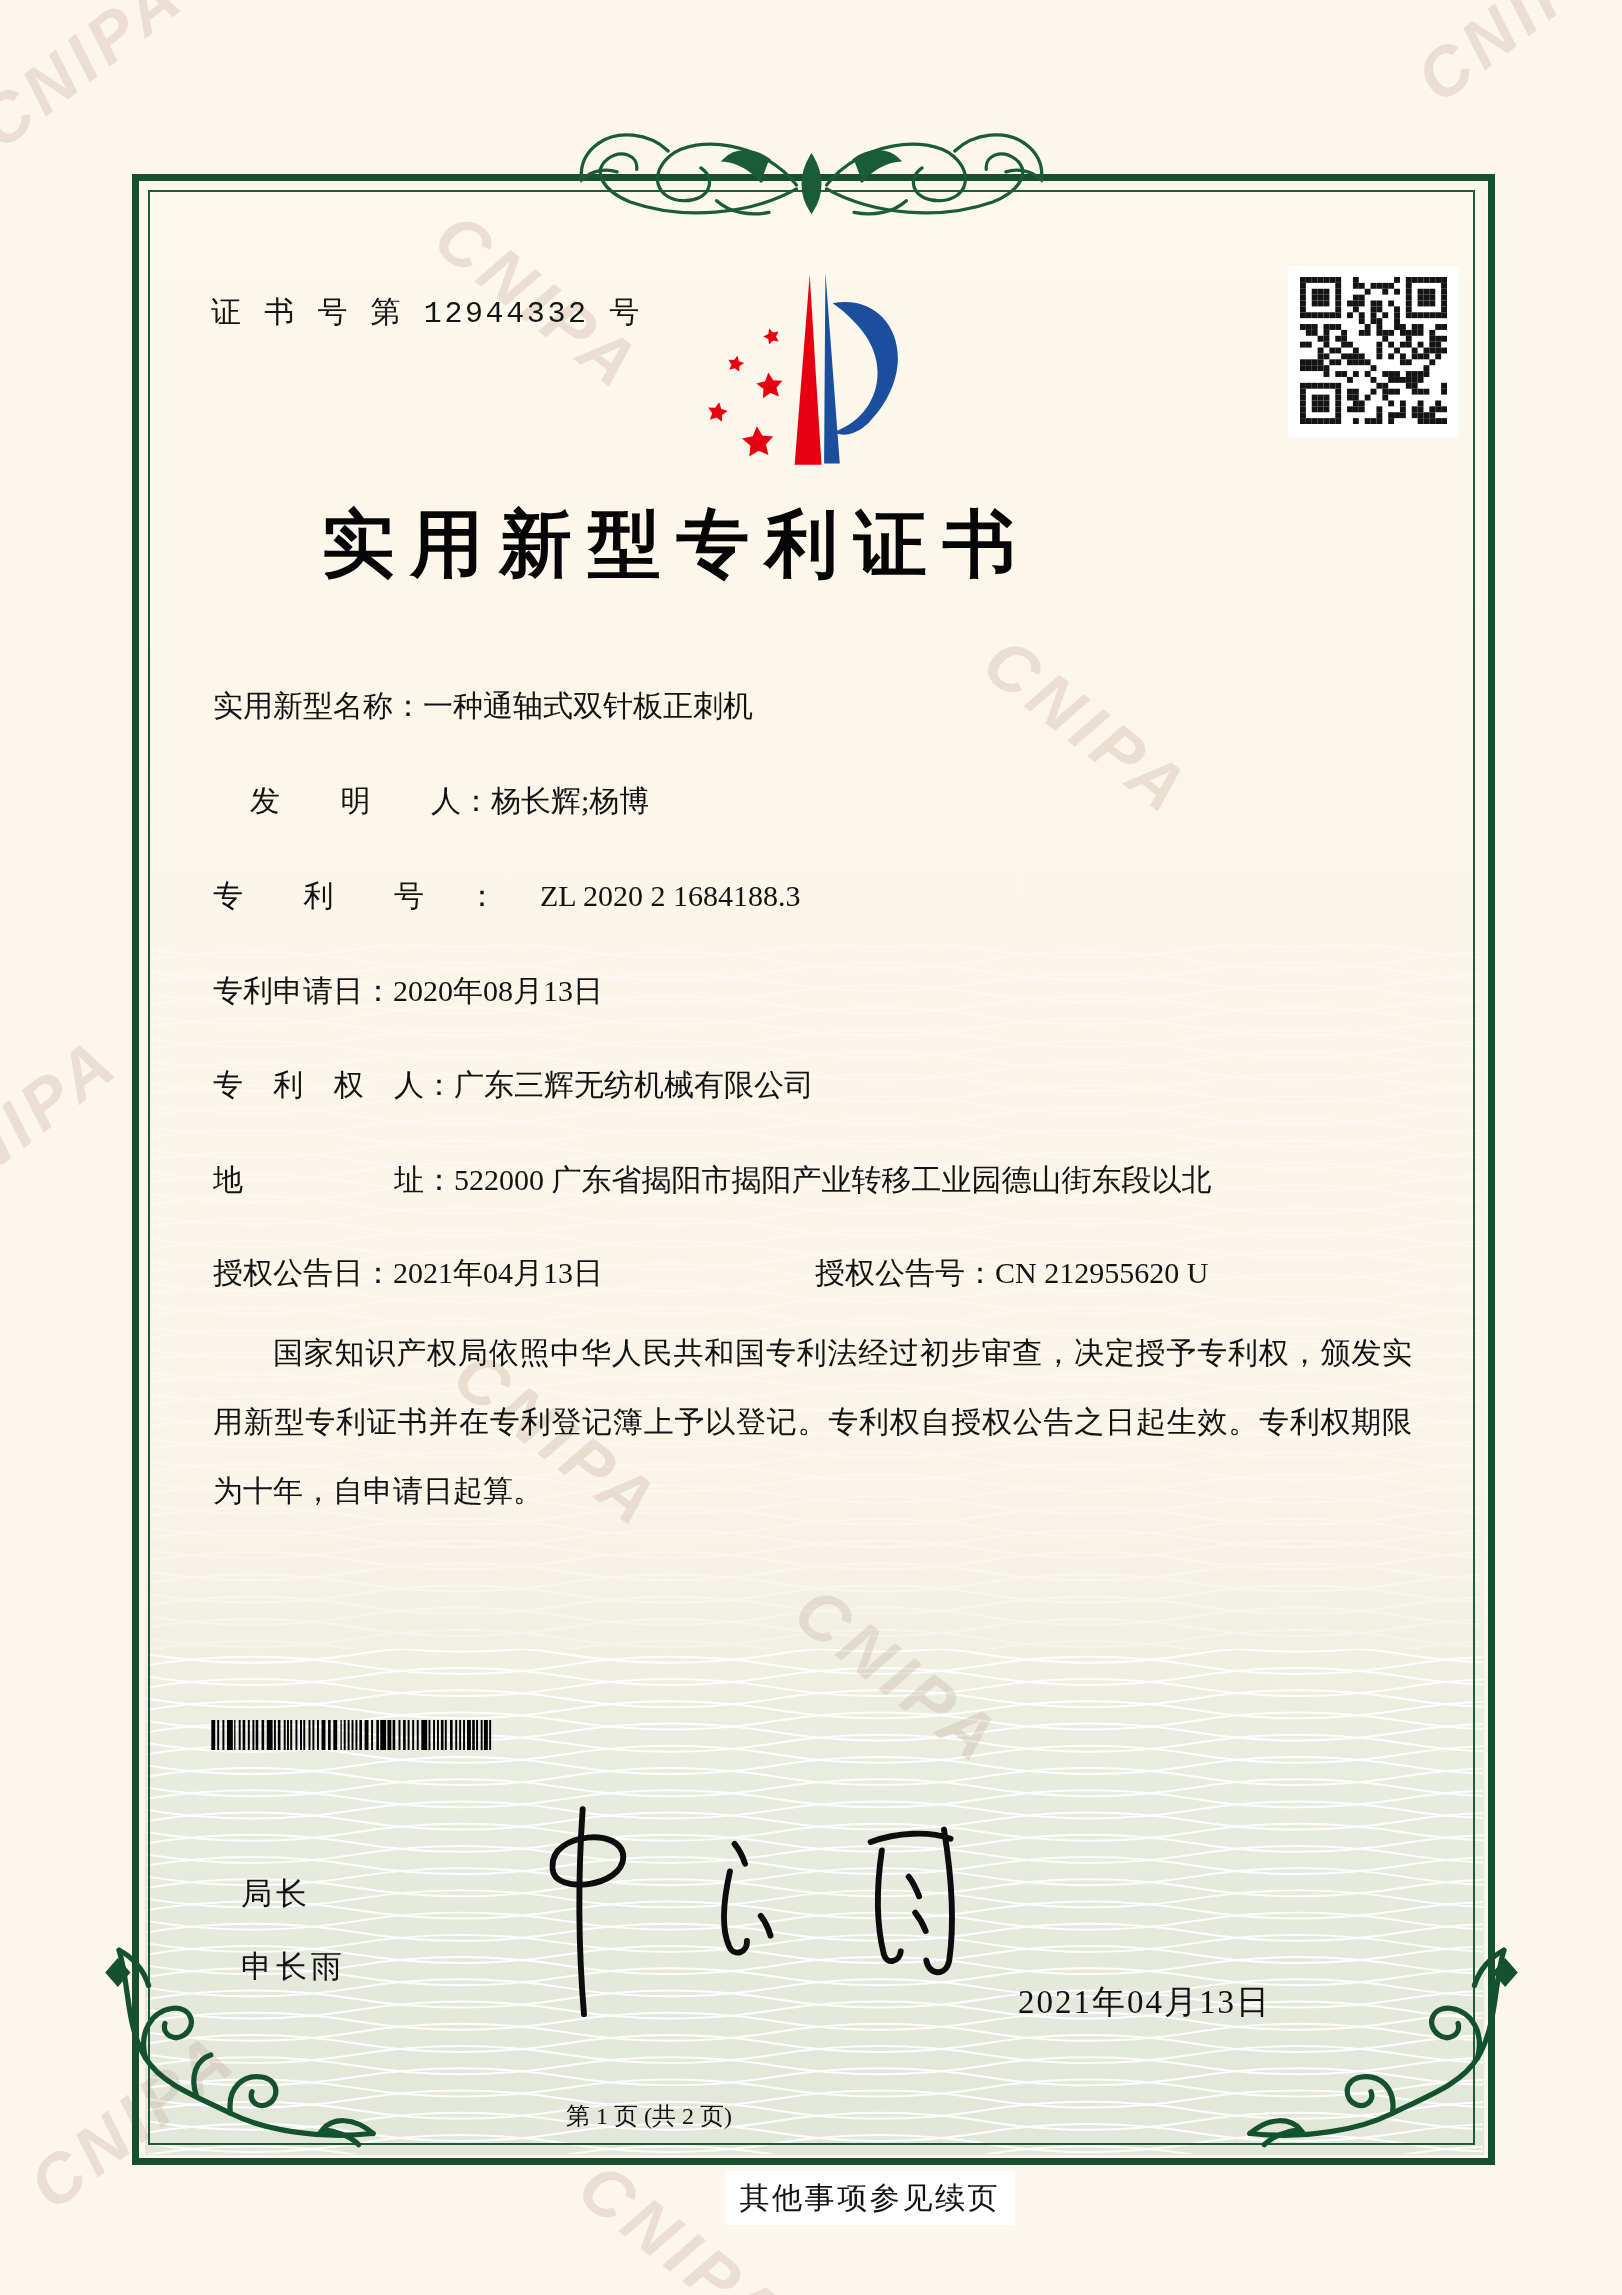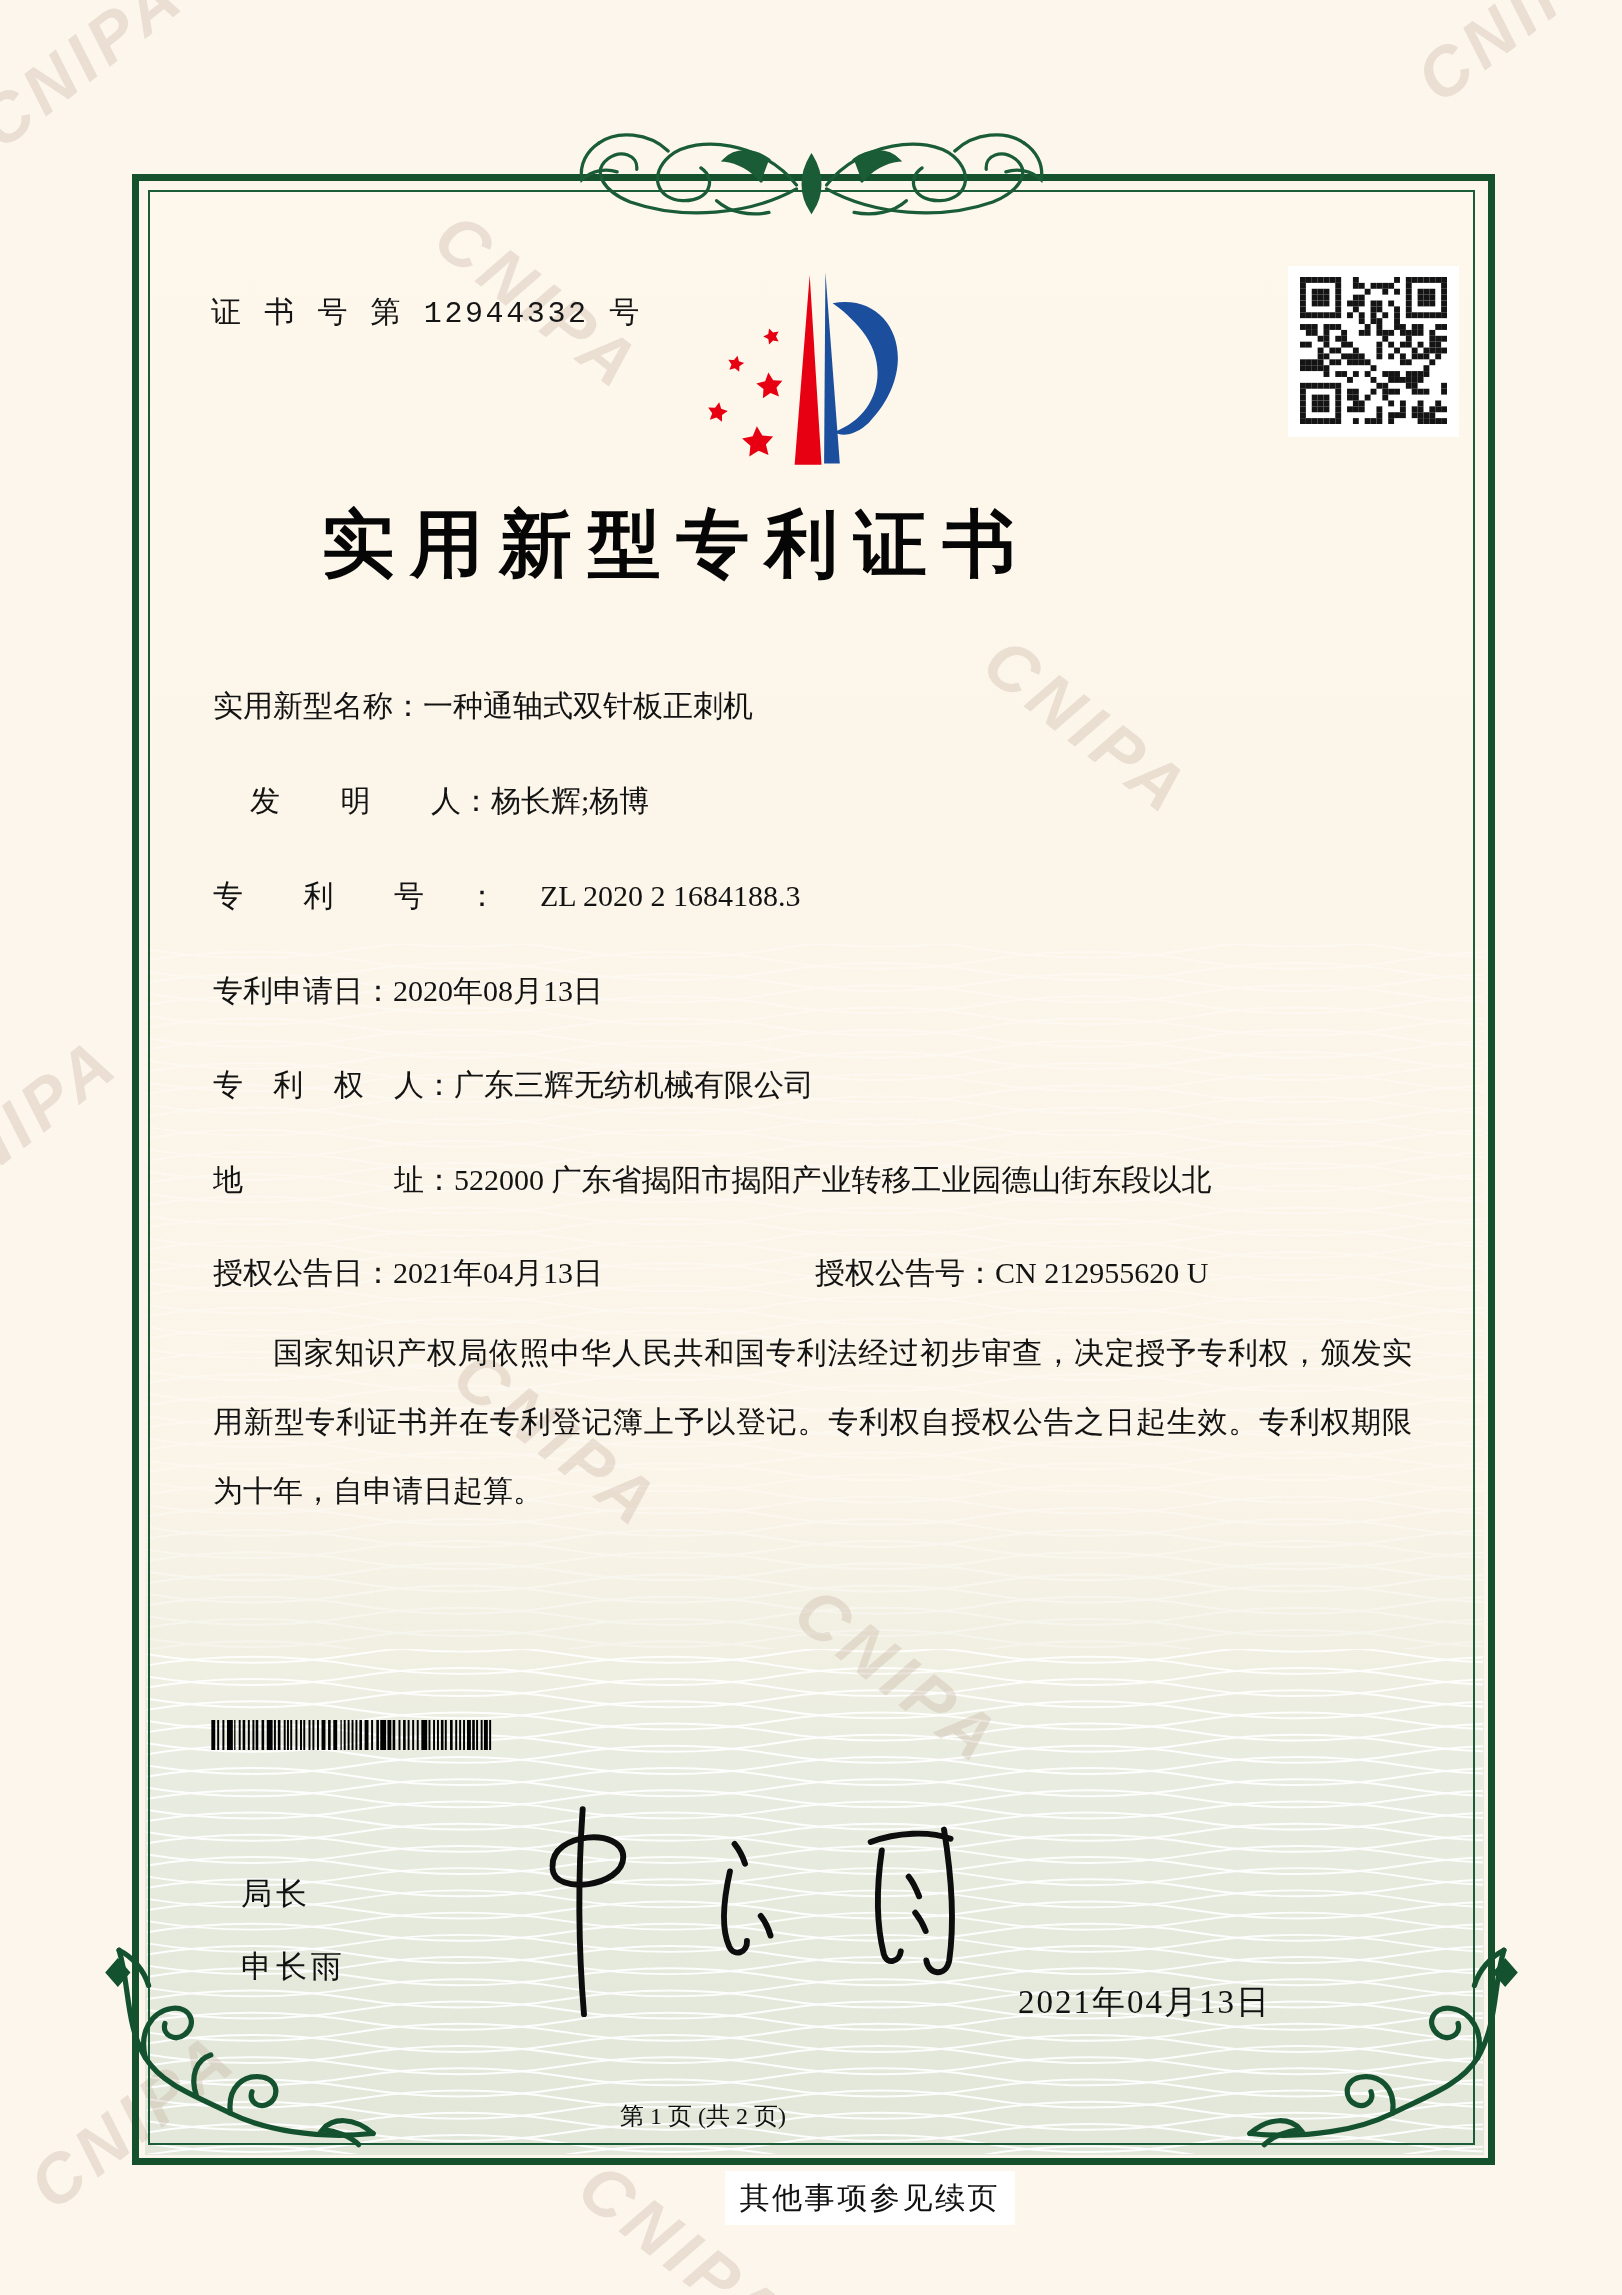--- a/index.html
+++ b/index.html
@@ -66,21 +66,21 @@
     position:absolute; left:213px; top:1318px; width:1199px;
     font-size:30px; line-height:69px; text-align:justify; color:#131313;
   }
   .paras p{margin:0; text-indent:2em;}
   
   .barcode{position:absolute; left:211px; top:1720px;}
   .officer-title{position:absolute; left:241px; top:1873px; font-size:31px; letter-spacing:3.9px;}
   .officer-name{position:absolute; left:241px; top:1946px; font-size:31px; letter-spacing:3.9px;}
   .signature{position:absolute; left:504px; top:1806px;}
   .issue-date{position:absolute; left:1018px; top:1980px; font-size:33px; letter-spacing:2px;}
-  .page-num{position:absolute; left:595px; top:2100px; width:216px; text-align:center; font-size:24px;}
+  .page-num{position:absolute; left:541px; top:2100px; width:216px; text-align:center; font-size:24px;}
   .footer-note{
     position:absolute; left:725px; top:2171px;
     background:#ffffff; padding:6.5px 14.4px; font-size:30px; letter-spacing:2.6px;
   }
 </style>
 </head>
 <body>
 
 <div class="page">
 

